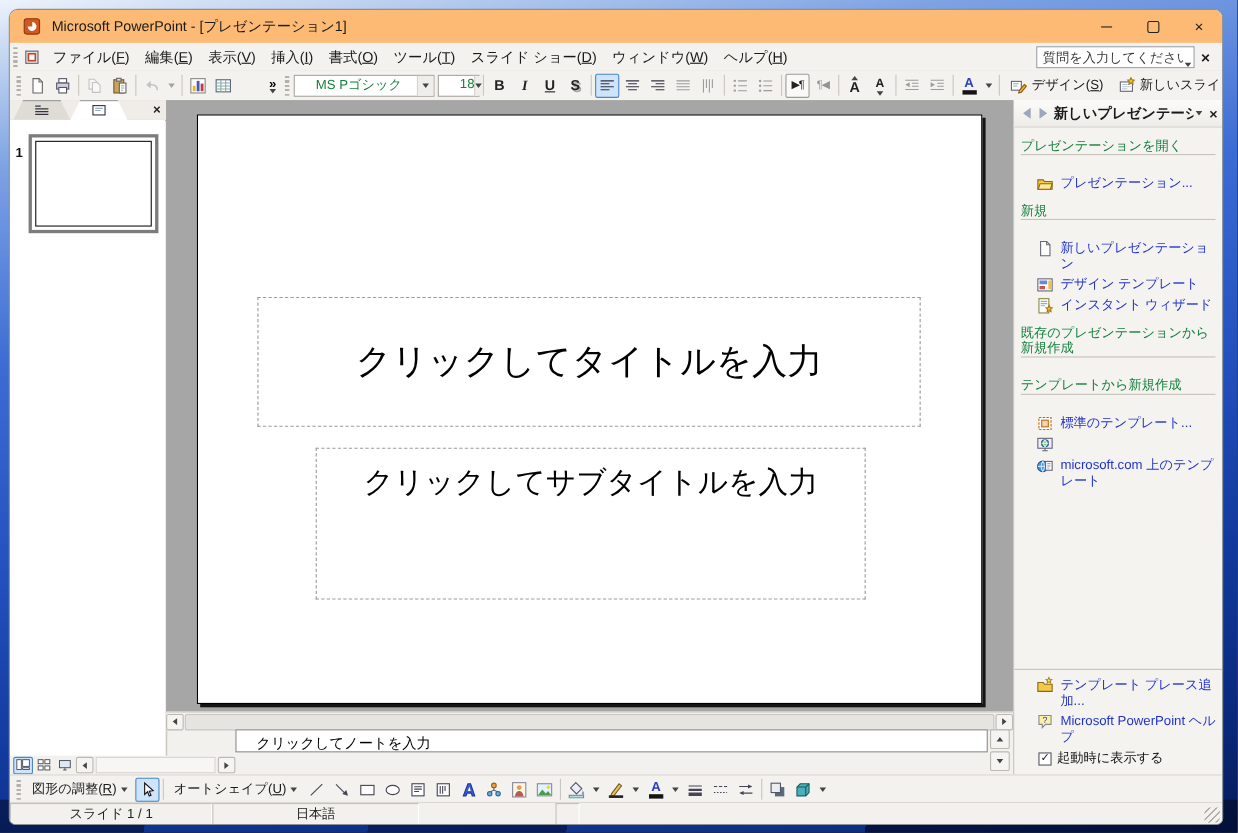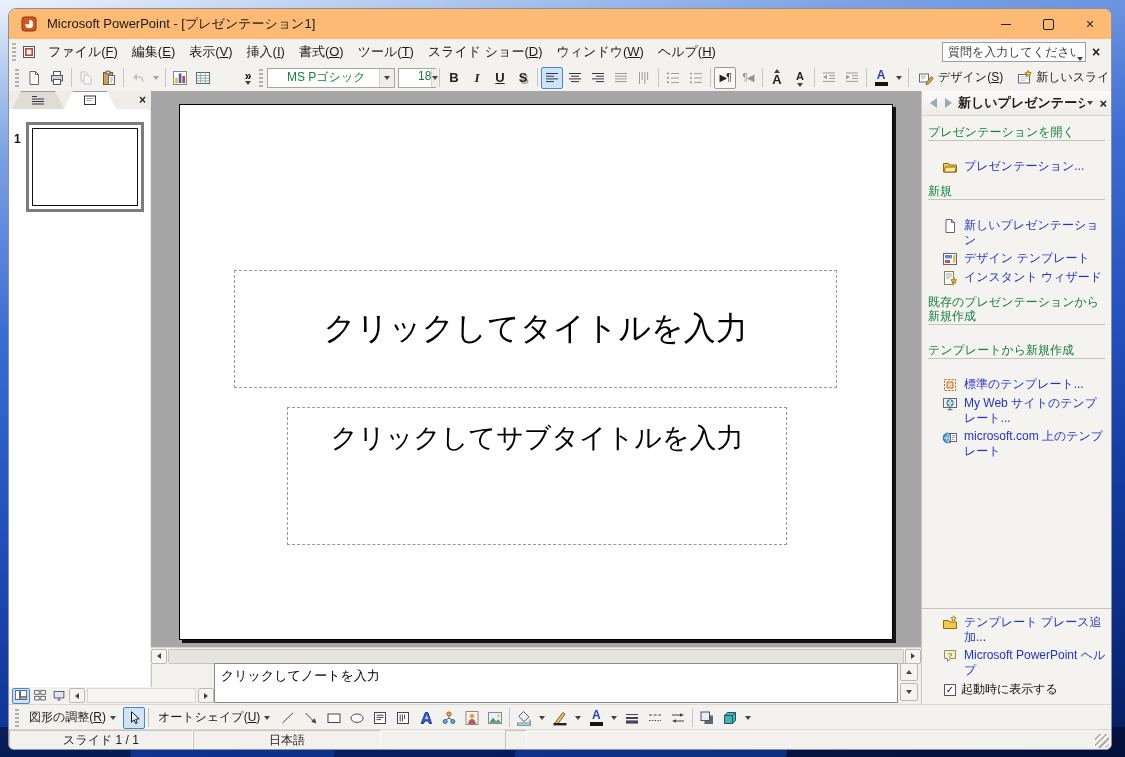--- a/index.html
+++ b/index.html
@@ -78,21 +78,21 @@
   .workspace{position:absolute;left:142px;top:82px;width:770px;height:556px;background:#a6a6a6}
   .slide{position:absolute;left:28px;top:13px;width:712px;height:534px;background:#fff;border:1px solid #000;box-shadow:3px 3px 0 #141414}
   .ph{position:absolute;border:1px dashed #9a9a9a;color:#000;box-sizing:border-box}
   .ph.title{left:54px;top:165px;width:603px;height:118px;display:flex;align-items:center;justify-content:center;font-size:32px}
   .ph.sub{left:107px;top:302px;width:500px;height:138px;text-align:center;font-size:27px;padding-top:12px}
   
   .hscroll{position:absolute;left:142px;top:638px;width:770px;height:16px;background:#f1f0ee;border-top:1px solid #d8d4ce;display:flex;align-items:center}
   .sbtn{width:16px;height:15px;background:#f5f4f2;border:1px solid #bcb8b2;border-radius:2px;display:flex;align-items:center;justify-content:center;box-sizing:border-box;flex:none}
   .hthumb{flex:1;height:13px;margin:0 1px;background:#e6e4e0;border:1px solid #c9c5bf;border-radius:2px}
   
-  .notesarea{position:absolute;left:205px;top:654px;width:684px;height:40px;background:#fff;border:1px solid #8a8a8a;box-sizing:border-box;font-size:13px;color:#000;padding:3px 6px}
+  .notesarea{position:absolute;left:205px;top:654px;width:684px;height:21px;background:#fff;border:1px solid #8a8a8a;box-sizing:border-box;font-size:13px;color:#000;padding:3px 18px}
   .nscroll{position:absolute;left:891px;top:654px;width:18px;height:38px;display:flex;flex-direction:column;justify-content:space-between}
   .nscroll .sbtn{width:18px;height:18px}
   
   .viewrow{position:absolute;left:0;top:678px;width:205px;height:17px;display:flex;align-items:center;gap:1px;padding-left:3px;box-sizing:border-box}
   .vb{width:18px;height:16px;box-sizing:border-box;border:1px solid transparent;display:flex;align-items:center;justify-content:center;border-radius:2px;flex:none}
   .vb.act{border-color:#4a86c8;background:#cde4fa}
   .vb svg{width:14px;height:13px}
   .vtrack{flex:1;height:15px;background:#f7f6f4;border:1px solid #d8d4ce;margin:0 1px;box-sizing:border-box}
   
   .taskpane{position:absolute;left:912px;top:82px;width:190px;height:613px;background:#f4f3f0;border-left:1px solid #c8c4be;display:flex;flex-direction:column;font-size:12px;box-sizing:border-box}
@@ -536,21 +536,20 @@
             </div>
             <div class="tpl" data-name="web-site-templates-link">
               <span class="ic" data-name="web-site-templates-icon">
                 <svg viewBox="0 0 16 16" width="16" height="16" fill="none" stroke-width="1">
                   <rect x="1.5" y="2.5" width="13" height="9" fill="#eef" stroke="#667"></rect>
                   <circle cx="8" cy="7" r="3.2" fill="#5cb85c" stroke="#26619c"></circle>
                   <path d="M4.8 7h6.4M8 3.8c1.5 1.8 1.5 4.6 0 6.4M8 3.8c-1.5 1.8-1.5 4.6 0 6.4" stroke="#eef"></path>
                   <path d="M5.5 13.8h5M8 11.5v2.3" stroke="#667"></path>
                 </svg>
               </span>
-              <span class="lbl" data-name="link-label">My Web サイトのテンプレート...</span>
             </div>
             <div class="tpl" data-name="microsoft-templates-link">
               <span class="ic" data-name="microsoft-templates-icon">
                 <svg viewBox="0 0 16 16" width="16" height="16" fill="none" stroke-width="1">
                   <circle cx="6" cy="9" r="4.8" fill="#4a94d8" stroke="#1a5a9a"></circle>
                   <path d="M1.5 9h9M6 4.5c2 2.4 2 6.6 0 9M6 4.5c-2 2.4-2 6.6 0 9" stroke="#cfe4f8"></path>
                   <rect x="8.5" y="4.5" width="6" height="8" fill="#fff" stroke="#667"></rect>
                   <path d="M10 6.5h3M10 8.5h3M10 10.5h2" stroke="#9ab"></path>
                 </svg>
               </span>

